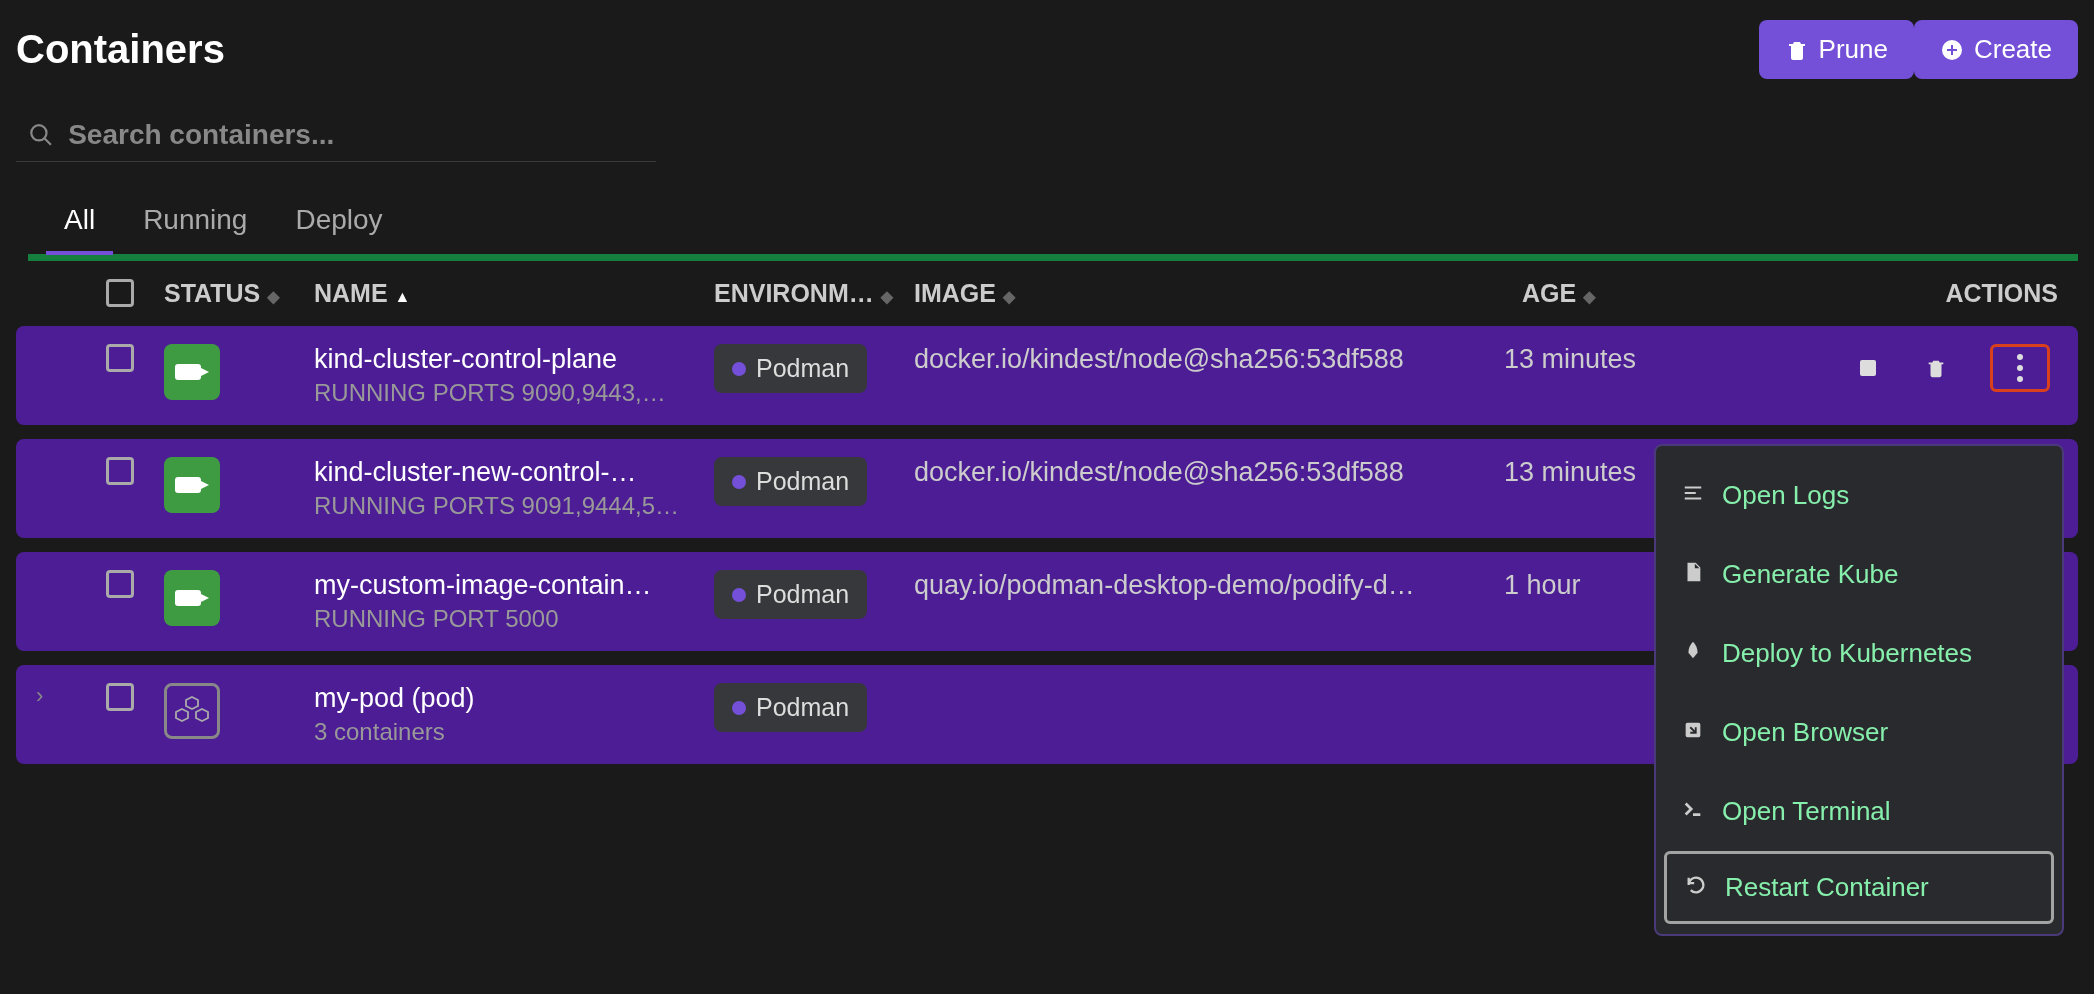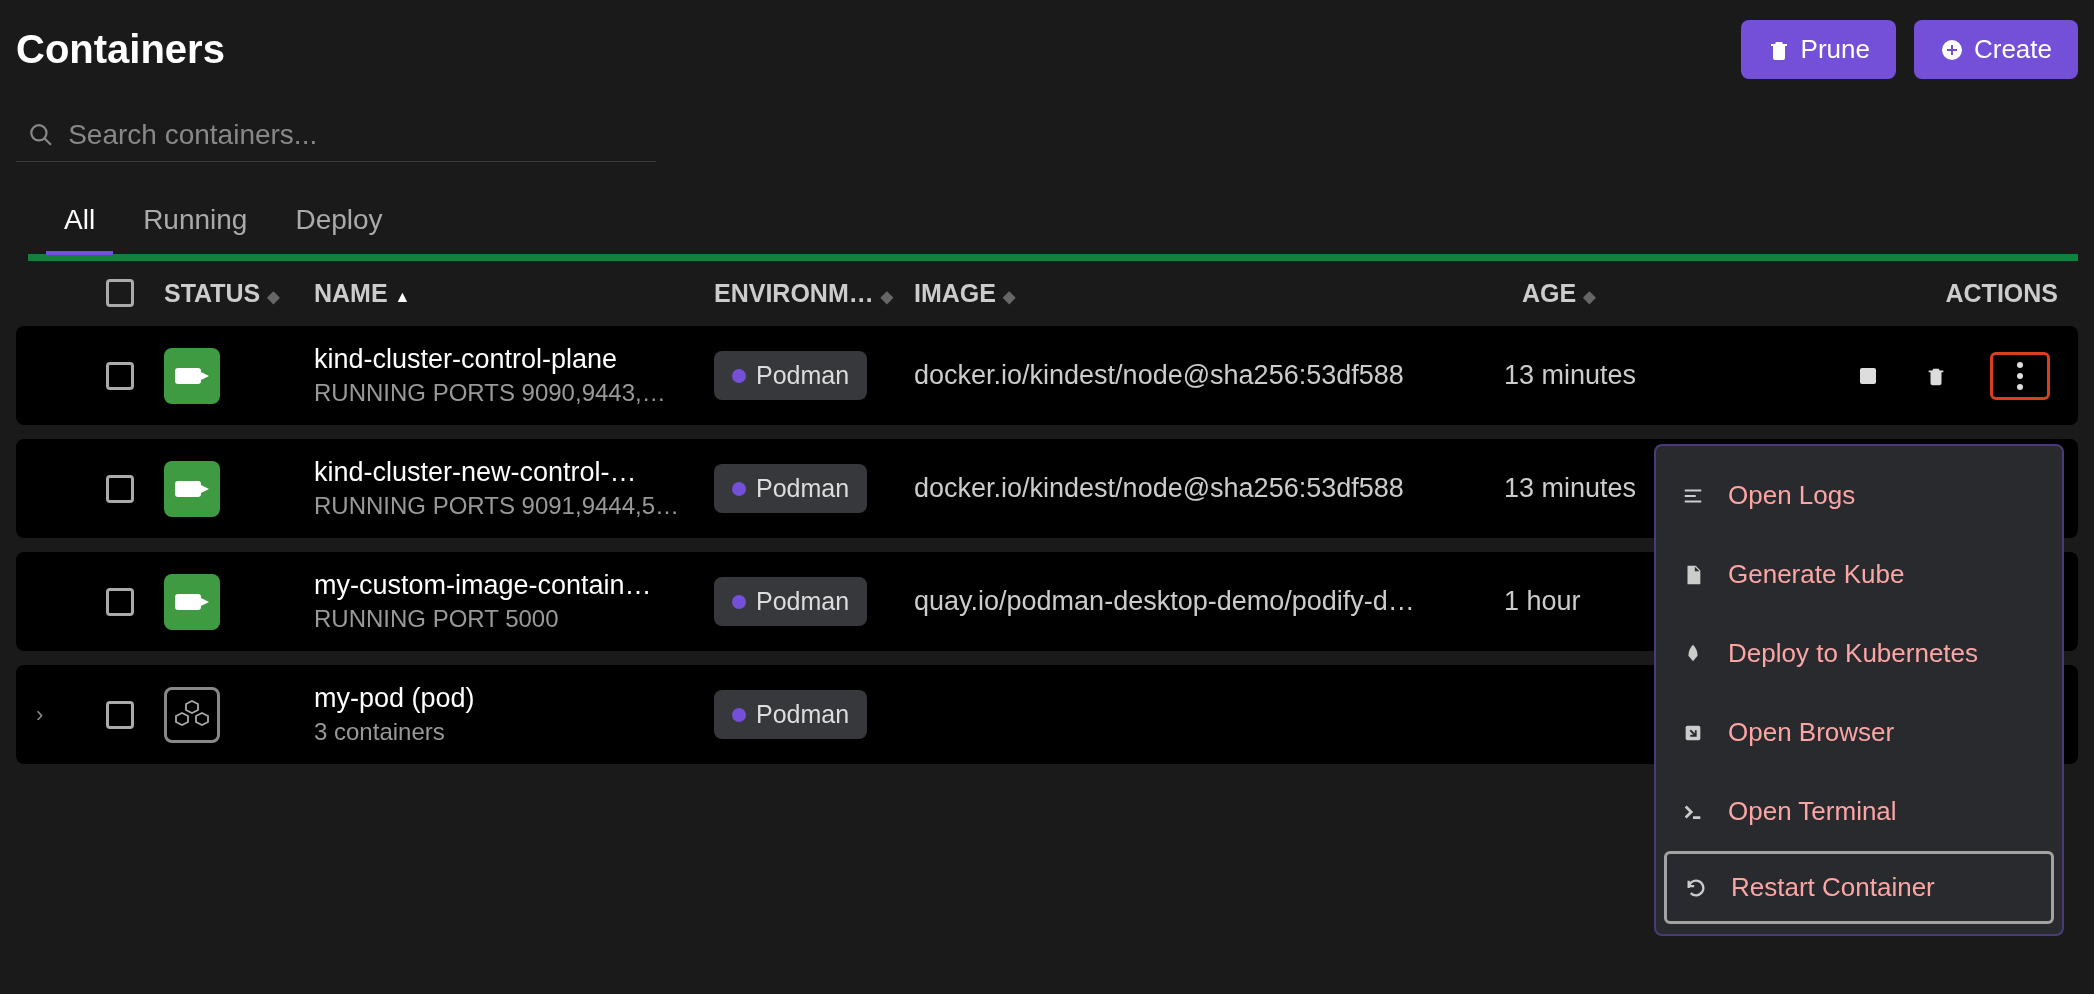--- a/index.html
+++ b/index.html
@@ -21,21 +21,20 @@
       align-items: center;
       padding: 20px 16px 12px 16px;
     }
     .page-title {
       font-size: 40px;
       font-weight: 700;
       color: #ffffff;
     }
     .header-buttons {
       display: flex;
-      gap: 18px;
     }
     .btn {
       display: flex;
       align-items: center;
       gap: 10px;
       background: #744fd8;
       color: #ffffff;
       border: none;
       border-radius: 8px;
       padding: 14px 26px;
@@ -64,20 +63,21 @@
       stroke: #888;
       stroke-width: 2;
     }
     .search-input {
       background: transparent;
       border: none;
       outline: none;
       color: #e0e0e0;
       font-size: 28px;
       width: 100%;
+      font-weight: bold;
     }
     .search-input::placeholder {
       color: #888;
     }
     .tabs {
       display: flex;
       gap: 48px;
       margin: 42px 16px 0 28px;
       border-bottom: 7px solid #15803d;
       padding-left: 36px;
@@ -153,22 +153,22 @@
     }
     .checkbox {
       width: 28px;
       height: 28px;
       border: 3px solid #aaa;
       border-radius: 4px;
       cursor: pointer;
     }
     .row {
       display: flex;
-      align-items: center;
-      background: #000000;
+      align-items: flex-start;
+      background: #4c1d95;
       border-radius: 8px;
       padding: 18px 20px;
       margin-bottom: 14px;
       min-height: 92px;
     }
     .status-icon {
       width: 56px;
       height: 56px;
       border-radius: 8px;
       display: flex;
@@ -271,25 +271,24 @@
       top: 444px;
       width: 410px;
       background: #292a2d;
       border: 2px solid #4a3a7a;
       border-radius: 8px;
       padding: 10px 0;
       z-index: 100;
     }
     .dropdown-item {
       display: flex;
-      align-items: center;
-      gap: 22px;
+      gap: 16px;
       padding: 24px 24px;
       font-size: 26px;
-      color: #fca5a5;
+      color: #86efac;
       cursor: pointer;
     }
     .dropdown-item.highlighted {
       border: 3px solid #a3a3a3;
       border-radius: 6px;
       margin: 0 8px;
       padding: 18px 16px;
     }
     .dropdown-icon {
       width: 26px;

